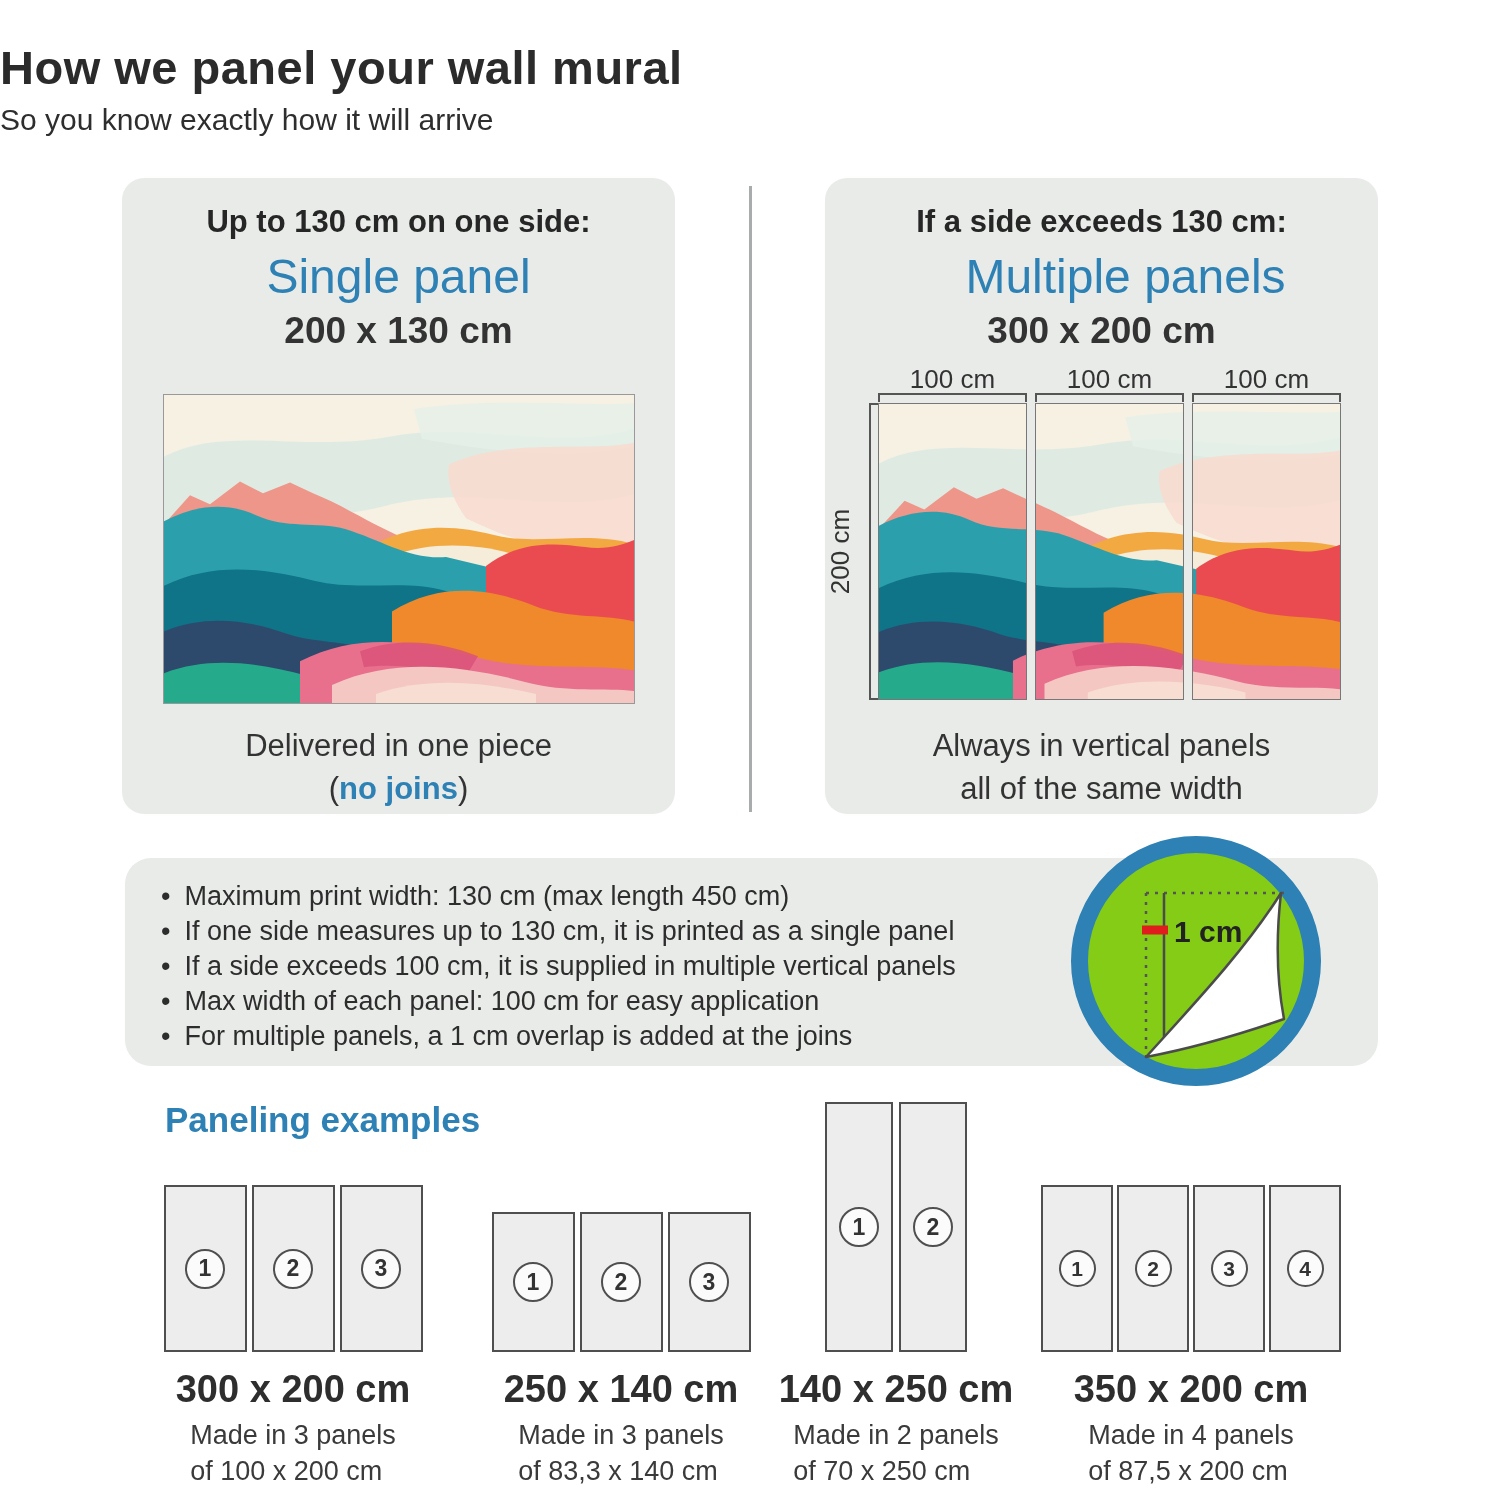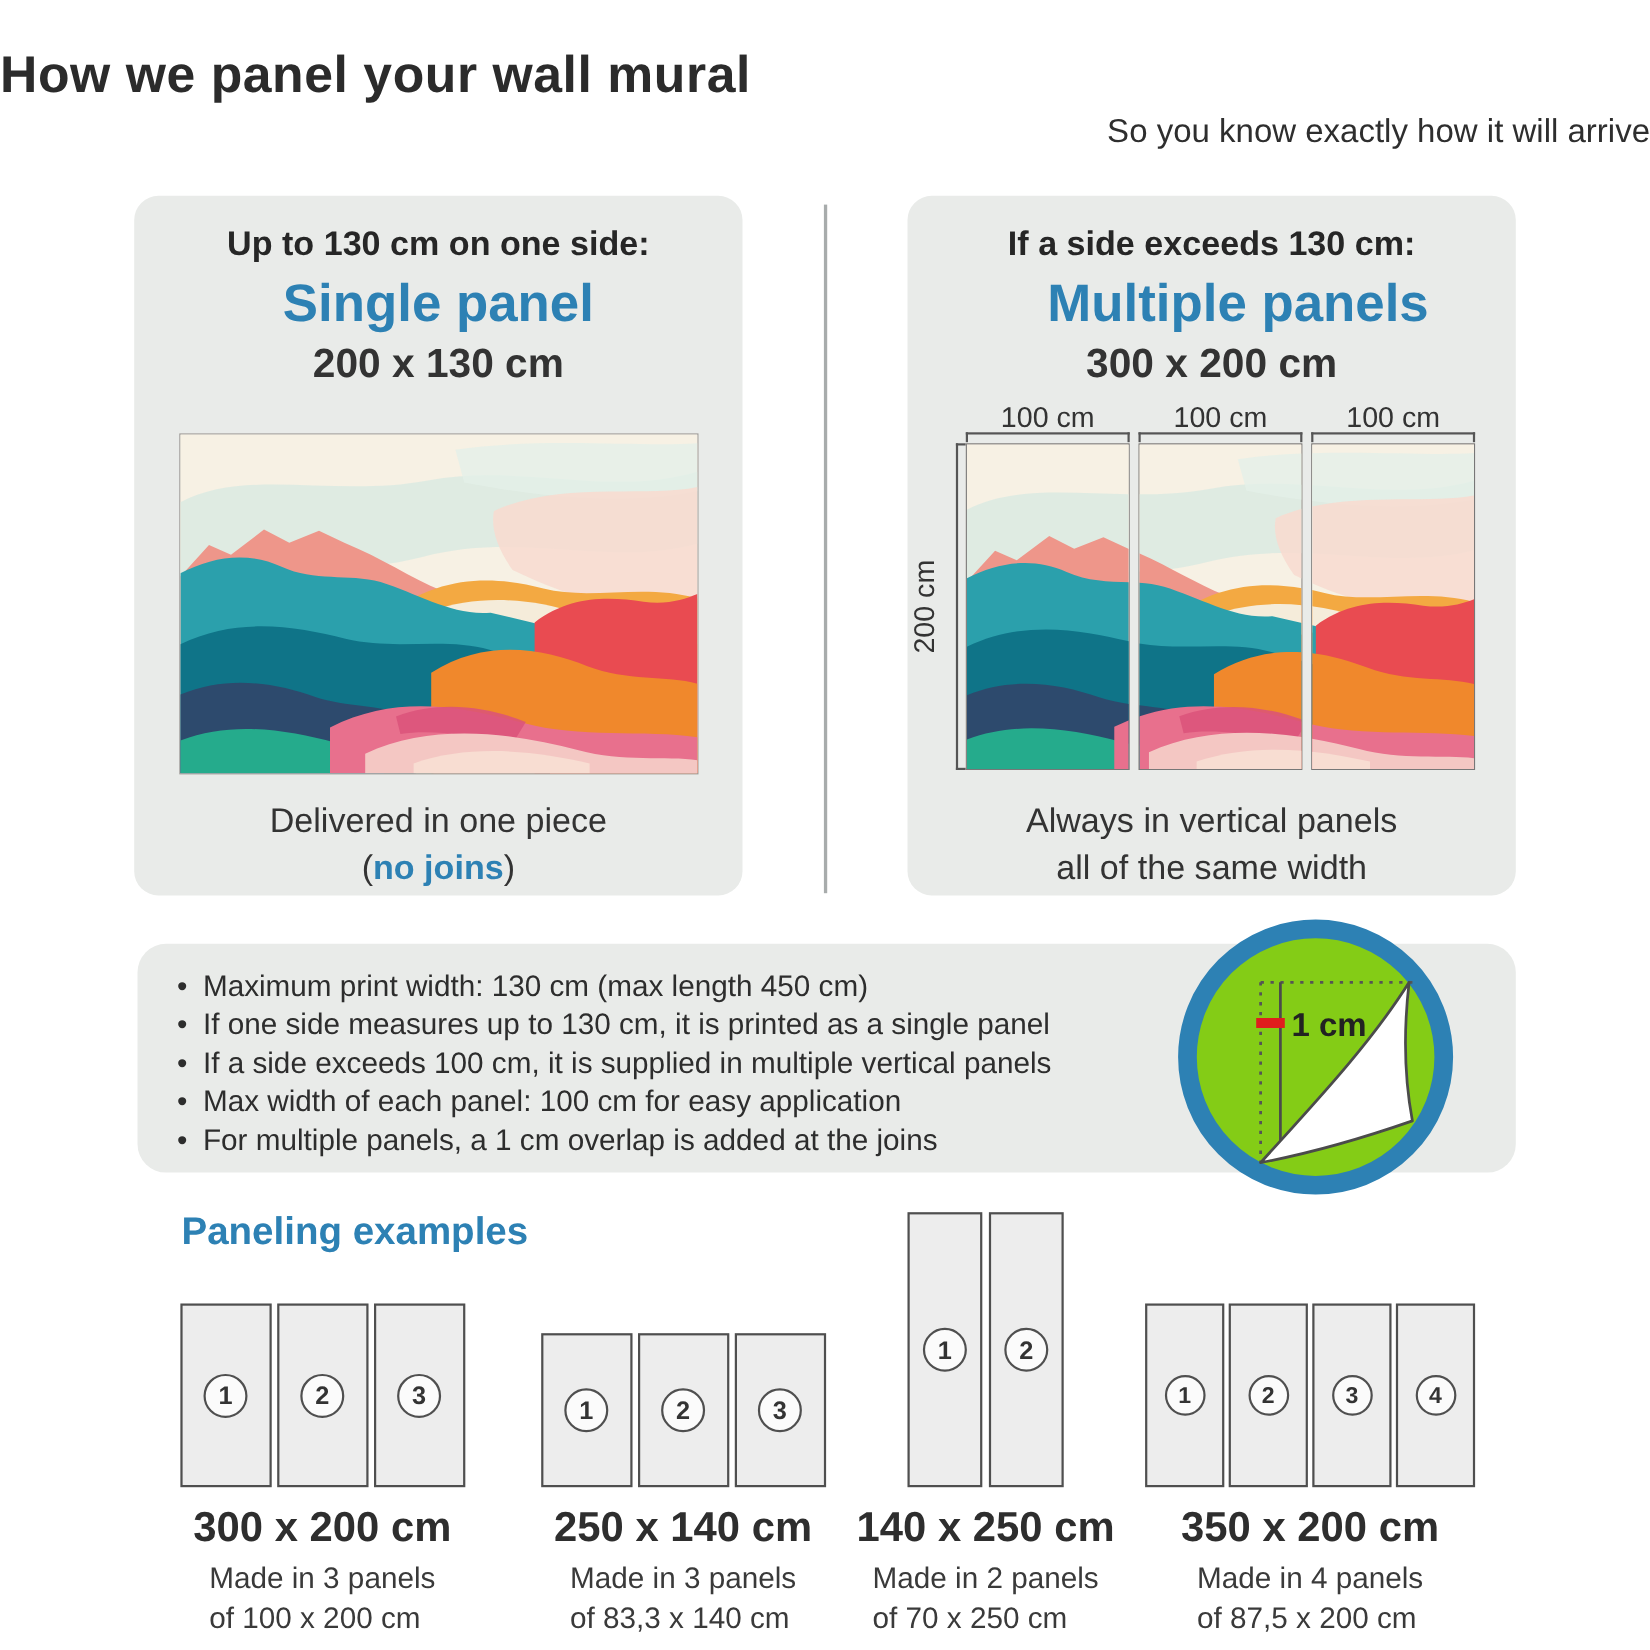--- a/index.html
+++ b/index.html
@@ -2,32 +2,32 @@
 <html><head>
 <meta charset="utf-8">
 <style>
   html,body{margin:0;padding:0;background:#fff;}
   .stage{position:relative;width:1500px;height:1500px;background:#ffffff;
          font-family:"Liberation Sans",sans-serif;color:#333;overflow:hidden;}
 
   
   .page-title{position:absolute;top:40px;left:0;width:100%;text-align:left;
               font-size:47px;font-weight:800;color:#2b2b2b;letter-spacing:.5px;}
-  .page-subtitle{position:absolute;top:103px;left:0;width:100%;text-align:right;
+  .page-subtitle{position:absolute;top:103px;left:0;width:100%;text-align:left;
                  font-size:30px;font-weight:500;color:#2e2e2e;}
 
   
   .card{position:absolute;top:178px;height:636px;background:#e9ebe9;border-radius:22px;
         text-align:center;box-sizing:border-box;}
   .card-left{left:122px;width:553px;}
   .card-right{left:825px;width:553px;}
   .cards-divider{position:absolute;left:749px;top:186px;width:3px;height:626px;background:#a8acac;}
 
   .card-condition{margin-top:26px;font-size:31px;font-weight:700;color:#262626;}
-  .card-title{margin-top:9px;font-size:48px;font-weight:700;}
+  .card-title{margin-top:9px;font-size:48px;font-weight:400;}
   .card-size{margin-top:6px;font-size:37px;font-weight:700;color:#333;}
 
   .caption{position:absolute;left:0;right:0;bottom:4px;font-size:31px;line-height:43px;color:#333;}
   .caption .hl{font-weight:700;}
 
   
   .mural-frame{position:absolute;left:41px;top:216px;width:472px;height:310px;
                border:1px solid #999;box-sizing:border-box;background:#f7f1e4;}
   .mural-frame svg{display:block;}
 

